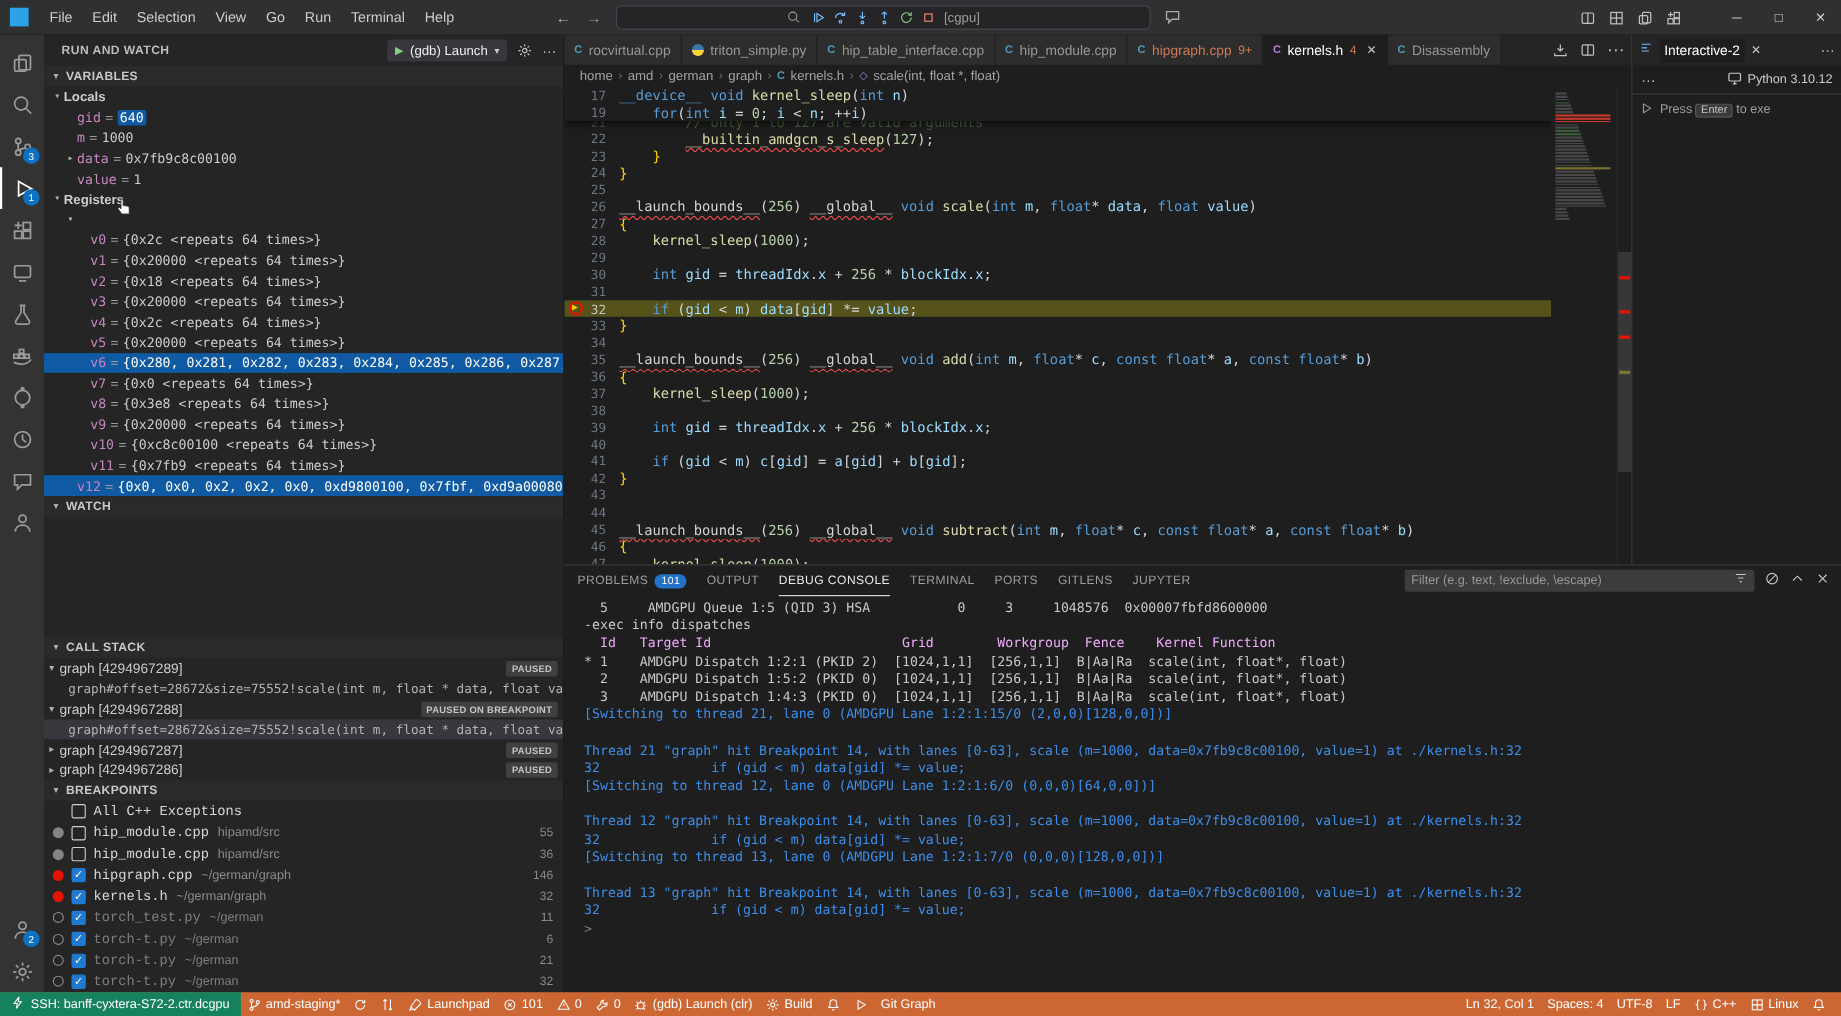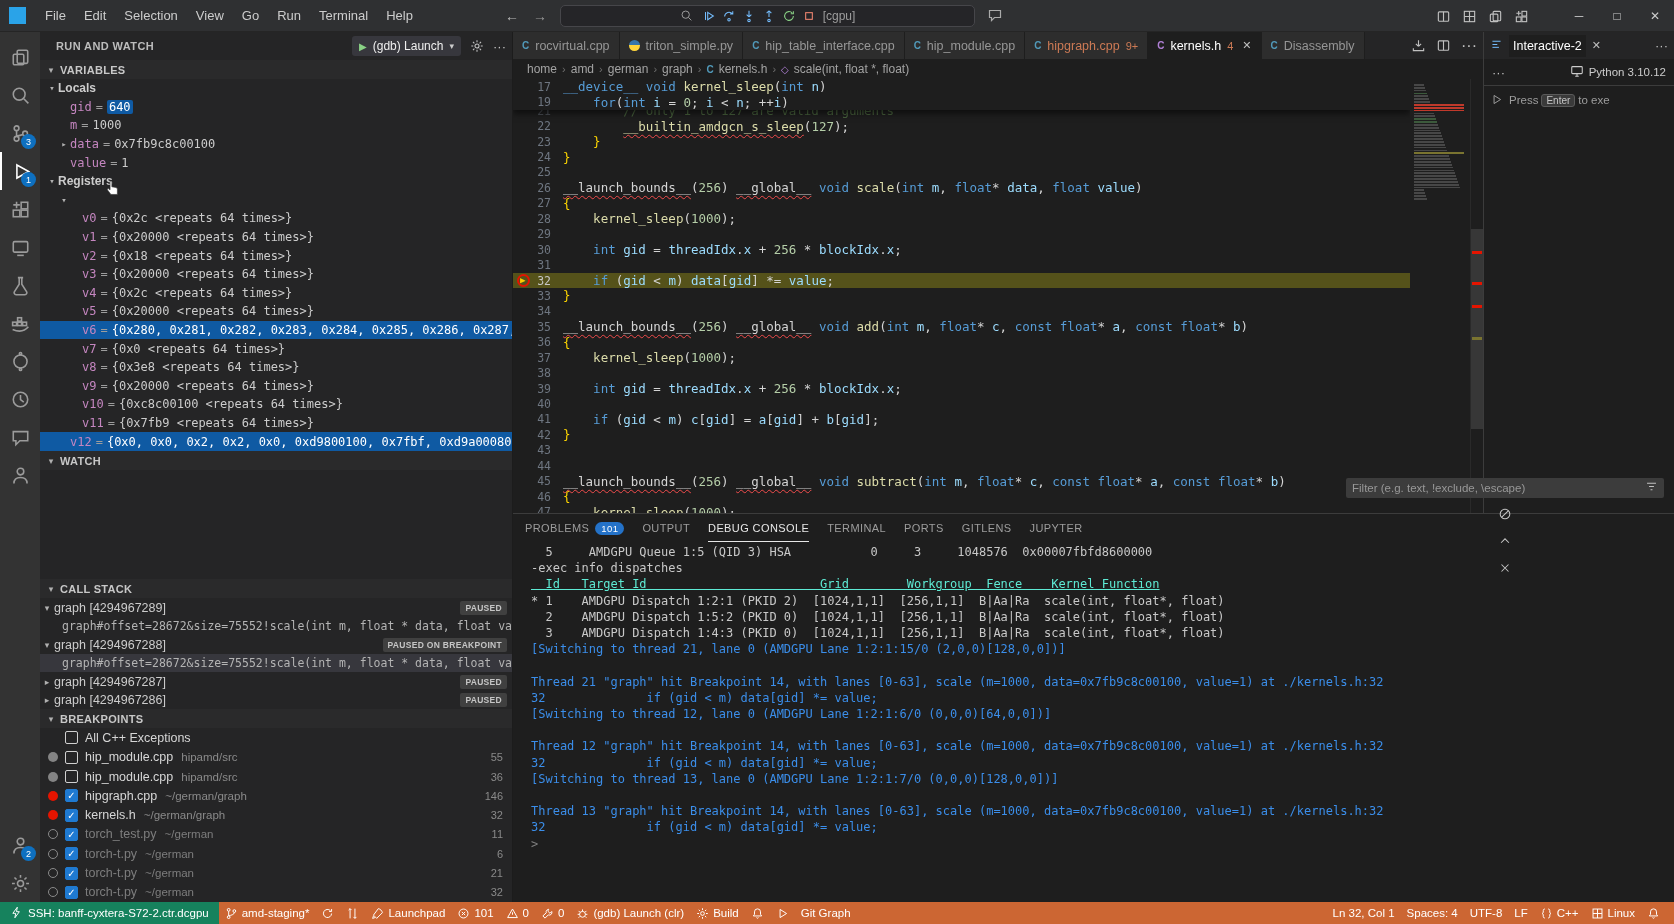--- a/index.html
+++ b/index.html
@@ -9,21 +9,21 @@
 
   
   #titlebar { position:relative; height:32px; background:#2f3032; display:flex; align-items:center; border-bottom:1px solid #252525; }
   #logo { width:17px; height:17px; margin:0 10px 0 9px; display:inline-block;
     background:#2aa3e8; clip-path:polygon(70% 0,100% 12%,100% 88%,70% 100%,18% 68%,6% 78%,0 72%,12% 50%,0 28%,6 22%,18% 32%); }
   #menubar { display:flex; align-items:center; }
   .menu-item { font-size:13px; color:#cccccc; padding:0 9px; line-height:30px; cursor:default; }
   .tb-center { position:absolute; left:498px; top:0; height:32px; display:flex; align-items:center; }
   .nav-arrow { font-size:14px; color:#bbbbbb; padding:0 7px; }
   .nav-arrow.dim { color:#9a9a9a; }
-  #command-center { width:415px; height:22px; margin-left:6px; background:#252528; border:1px solid #46464a; border-radius:5px;
+  #command-center { width:486px; height:22px; margin-left:6px; background:#252528; border:1px solid #46464a; border-radius:5px;
     display:flex; align-items:center; justify-content:center; gap:7px; }
   .cc-text { font-size:12px; color:#9d9d9d; }
   .ccicon { width:15px; height:15px; display:inline-flex; }
   #copilot { margin-left:12px; width:18px; height:18px; display:inline-flex; opacity:.85; }
   .tb-right { position:absolute; right:0; top:0; height:32px; display:flex; align-items:center; }
   .lay-icon { width:26px; height:32px; display:inline-flex; align-items:center; justify-content:center; color:#c0c0c0; }
   .lay-icon svg { width:15px; height:15px; }
   #win-controls { display:flex; margin-left:26px; }
   .win-btn { width:38px; height:32px; display:flex; align-items:center; justify-content:center; font-size:12px; color:#cccccc; }
 
@@ -79,21 +79,21 @@
 
   .bp-row { height:19.3px; display:flex; align-items:center; padding:0 8px 0 8px; position:relative; white-space:nowrap; overflow:hidden; }
   .bp-dot { width:10px; height:10px; border-radius:50%; margin-right:7px; flex:none; }
   .bp-dot.none { visibility:hidden; }
   .bp-dot.grey { background:#848484; }
   .bp-dot.red { background:#e51400; }
   .bp-dot.hollow { background:transparent; border:1px solid #8a8a8a; }
   .bp-check { width:13px; height:13px; border:1px solid #d0d0d0; border-radius:2px; margin-right:7px; flex:none;
     display:flex; align-items:center; justify-content:center; font-size:10px; color:#fff; background:transparent; }
   .bp-check.checked { background:#1f7ad1; border-color:#1f7ad1; }
-  .bp-label { font-size:12.5px; color:#d6d6d6; }
+  .bp-label { font-size:12.5px; color:#d6d6d6;font-family:Liberation Mono, monospace; }
   .bp-path { font-size:11.5px; color:#8a8a8a; margin-left:8px; }
   .bp-line { position:absolute; right:9px; font-size:11px; color:#8a8a8a; }
   .bp-row.dim .bp-label, .bp-row.dim .bp-path { color:#9a9a9a; opacity:.75; }
 
   
   #center { position:relative; flex:1; }
   #editor-col { position:absolute; left:0; top:0; width:970px; height:481px; background:#1e1e1e; }
 
   #tabbar { height:27px; background:#252526; display:flex; align-items:stretch; overflow:hidden; }
   .tab { display:flex; align-items:center; gap:6px; padding:0 9px; background:#2d2d2d; border-right:1px solid #1e1e1e;
@@ -152,28 +152,28 @@
   #int-input svg { width:13px; height:13px; stroke:#9d9d9d; }
   .hint-text { font-size:11.5px; color:#9d9d9d; white-space:nowrap; overflow:hidden; }
   .keycap { display:inline-block; border:1px solid #5a5a5a; background:#3a3a3a; border-radius:3px; font-size:10px; padding:0 4px; margin:0 3px; color:#c5c5c5; }
 
   
   #panel { position:absolute; left:0; top:481px; right:0; height:389px; background:#1e1e1e; border-top:1px solid #3c3c3c; }
   #panel-tabs { height:28px; display:flex; align-items:center; padding-left:12px; gap:18px; }
   .ptab { font-size:11px; letter-spacing:.4px; color:#9d9d9d; display:flex; align-items:center; gap:6px; height:100%; }
   .ptab.active { color:#e7e7e7; border-bottom:1px solid #e7e7e7; }
   .ptab-badge { background:#2472c8; color:#ffffff; border-radius:9px; font-size:9.5px; padding:1px 6px; }
-  #panel-right { margin-left:auto; display:flex; align-items:center; gap:9px; padding-right:10px;flex-direction:column; }
+  #panel-right { margin-left:auto; display:flex; align-items:center; gap:9px; padding-right:10px; }
   #filter-box { width:318px; height:20px; background:#3c3c3c; border-radius:2px; display:flex; align-items:center; padding:0 6px; }
   #filter-box input { flex:1; background:transparent; border:none; outline:none; color:#bbbbbb; font-size:11.5px; }
   #filter-box input::placeholder { color:#989898; }
   #panel-right svg { width:14px; height:14px; stroke:#c5c5c5; }
   #console { position:absolute; top:30px; left:0; right:0; bottom:0; padding-left:18px; overflow:hidden; }
   .con-line { font-family:"DejaVu Sans Mono",monospace; font-size:12px; line-height:16.2px; white-space:pre; }
-  .con-line.w { color:#c8c8c8; } .con-line.g { color:#5eead4;text-decoration:underline; } .con-line.b { color:#3b8eea; }
+  .con-line.w { color:#c8c8c8; } .con-line.g { color:#f0abfc; } .con-line.b { color:#3b8eea; }
   .con-prompt { color:#7f7f7f; font-family:"DejaVu Sans Mono",monospace; font-size:12px; line-height:16.2px; }
 
   
   #statusbar { position:absolute; left:0; right:0; bottom:0; height:22px; background:#cc6633; display:flex; align-items:center; font-size:11.5px; color:#ffffff; }
   #remote-chunk { height:22px; background:#16825d; display:flex; align-items:center; gap:5px; padding:0 10px; flex:none; }
   .sb-item { display:flex; align-items:center; gap:4px; padding:0 6px; white-space:nowrap; }
   .sb-item svg { width:13px; height:13px; stroke:#ffffff; }
   #status-right { margin-left:auto; display:flex; align-items:center; padding-right:8px; }
 </style>
 </head>

